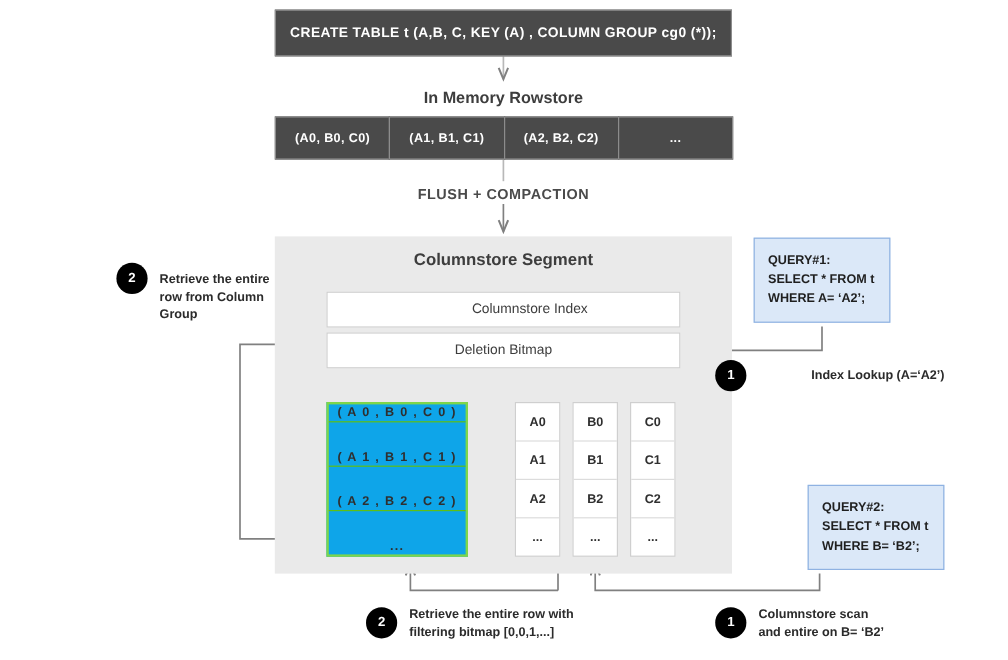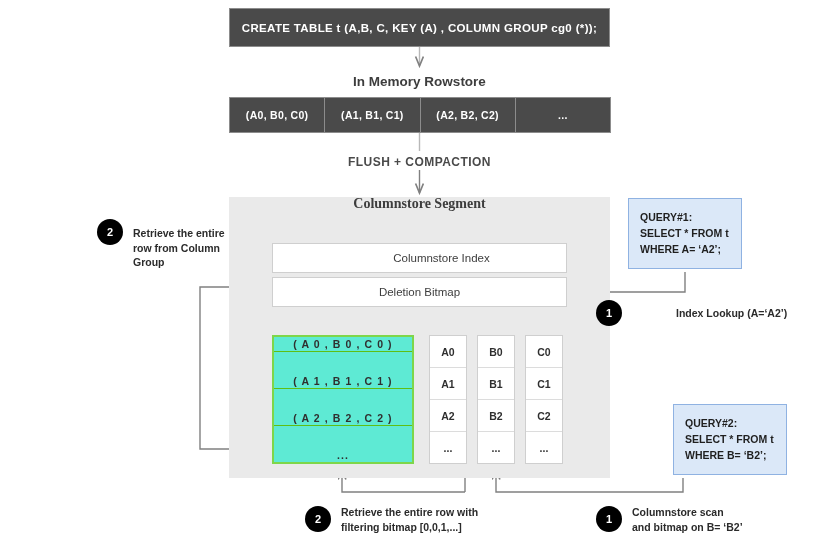--- a/index.html
+++ b/index.html
@@ -46,24 +46,23 @@
     font-weight: bold;
   }
   #rowstore-title {
     left: 229px;
     top: 74px;
     width: 381px;
     font-size: 13.5px;
   }
   #segment-title {
     left: 229px;
-    top: 196px;
+    top: 208px;
     width: 381px;
     font-size: 14px;
-    font-family: Liberation Serif, serif;
   }
 
   
   .rowstore {
     position: absolute;
     left: 229px;
     top: 97px;
     width: 381px;
     height: 36px;
     display: flex;
@@ -122,25 +121,25 @@
     font-size: 11.5px;
   }
   #cs-index { top: 243px; padding-left: 44px; }
   #del-bitmap { top: 277px; }
 
   
   #colgroup {
     position: absolute;
     left: 272px;
     top: 335px;
-    width: 142px;
+    width: 118px;
     height: 129px;
     border: 2px solid #7ed64a;
     box-sizing: border-box;
-    background: #5eead4;
+    background: #0ea5e9;
     display: flex;
     flex-direction: column;
     gap: 22px;
   }
   #colgroup .row {
     flex: 1;
     display: flex;
     align-items: center;
     justify-content: center;
     border-bottom: 1px solid #5fbf14;
@@ -335,16 +334,16 @@
 
   <div class="badge" id="badge-bmp">2</div>
   <div class="caption" id="cap-bmp">
     <span>Retrieve the entire row with</span><br>
     <span>filtering bitmap [0,0,1,...]</span>
   </div>
 
   <div class="badge" id="badge-scan">1</div>
   <div class="caption" id="cap-scan">
     <span>Columnstore scan</span><br>
-    <span>and bitmap on B= ‘B2’</span>
+    <span>and entire on B= ‘B2’</span>
   </div>
 
 </div>
 
 </body></html>

